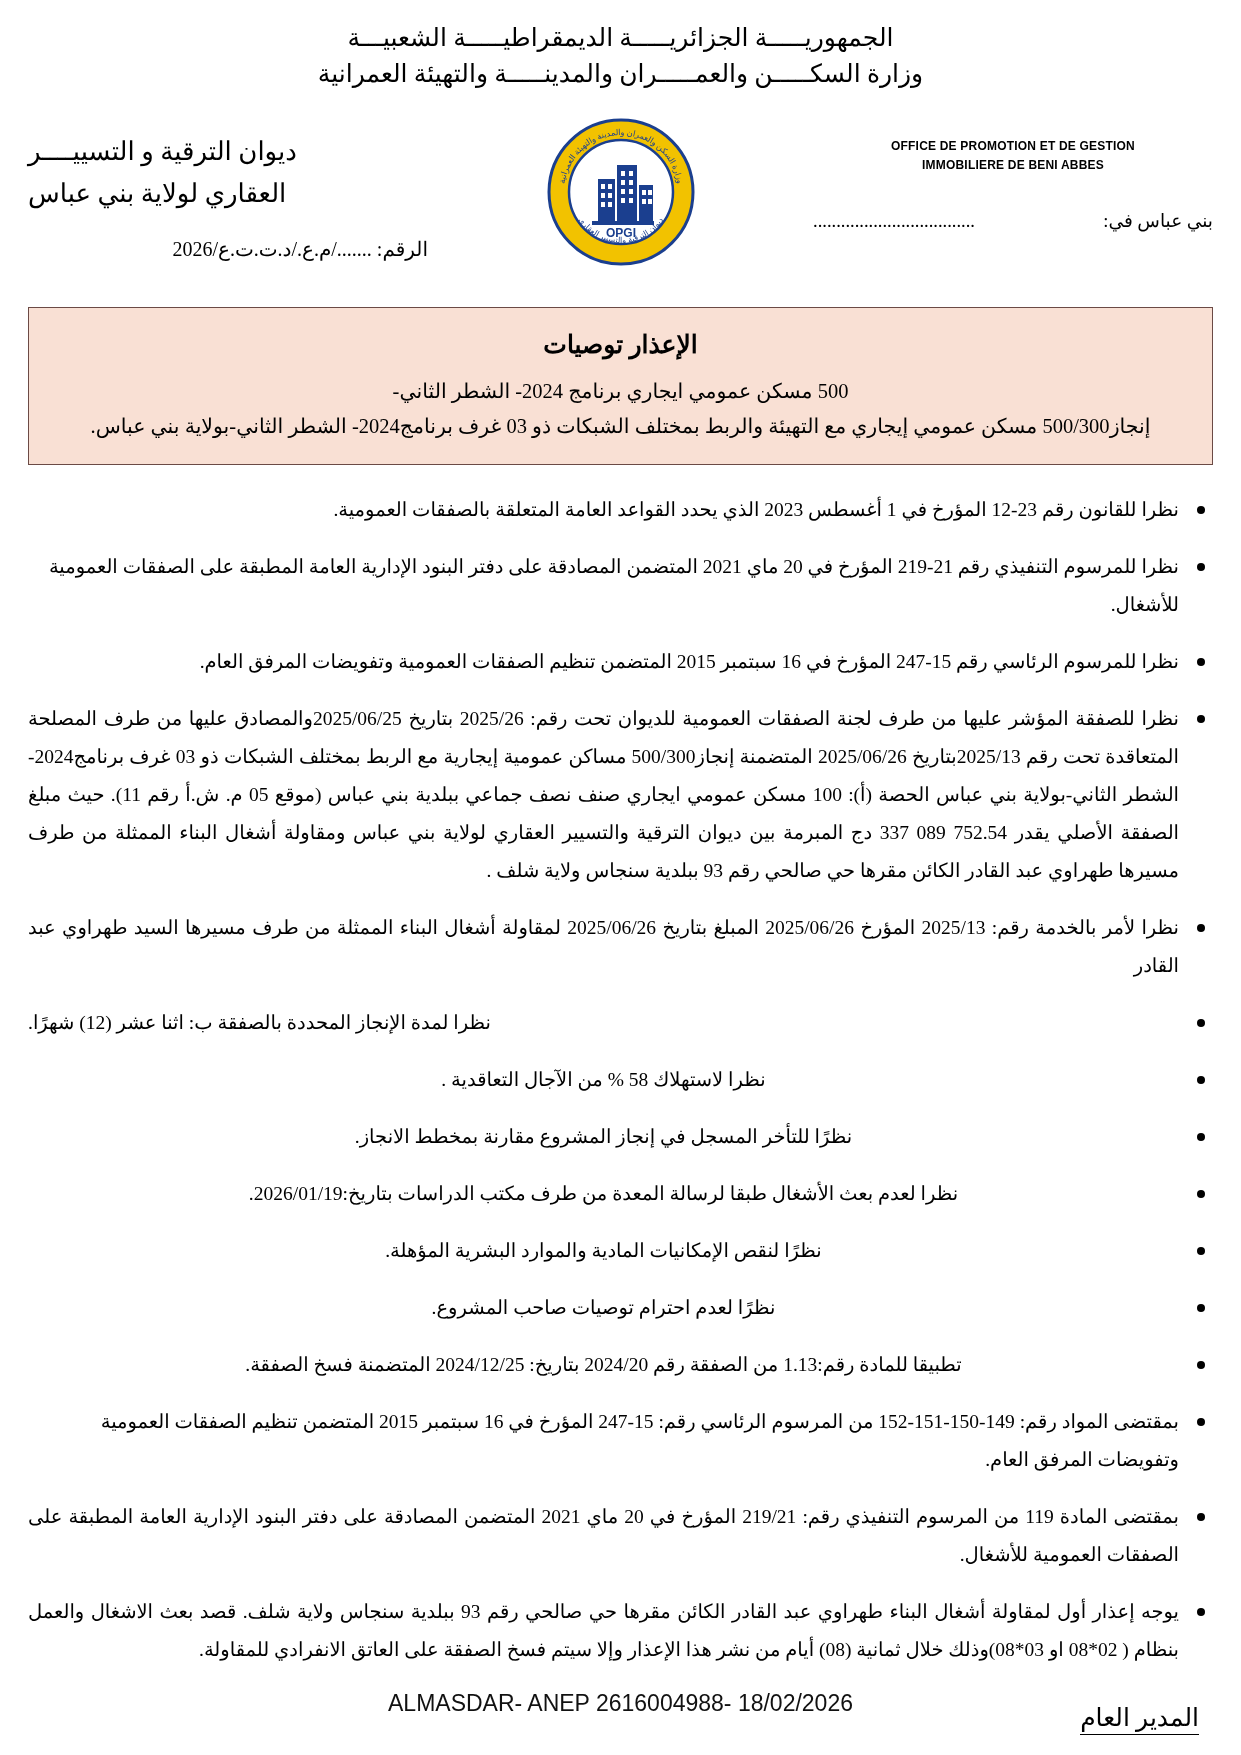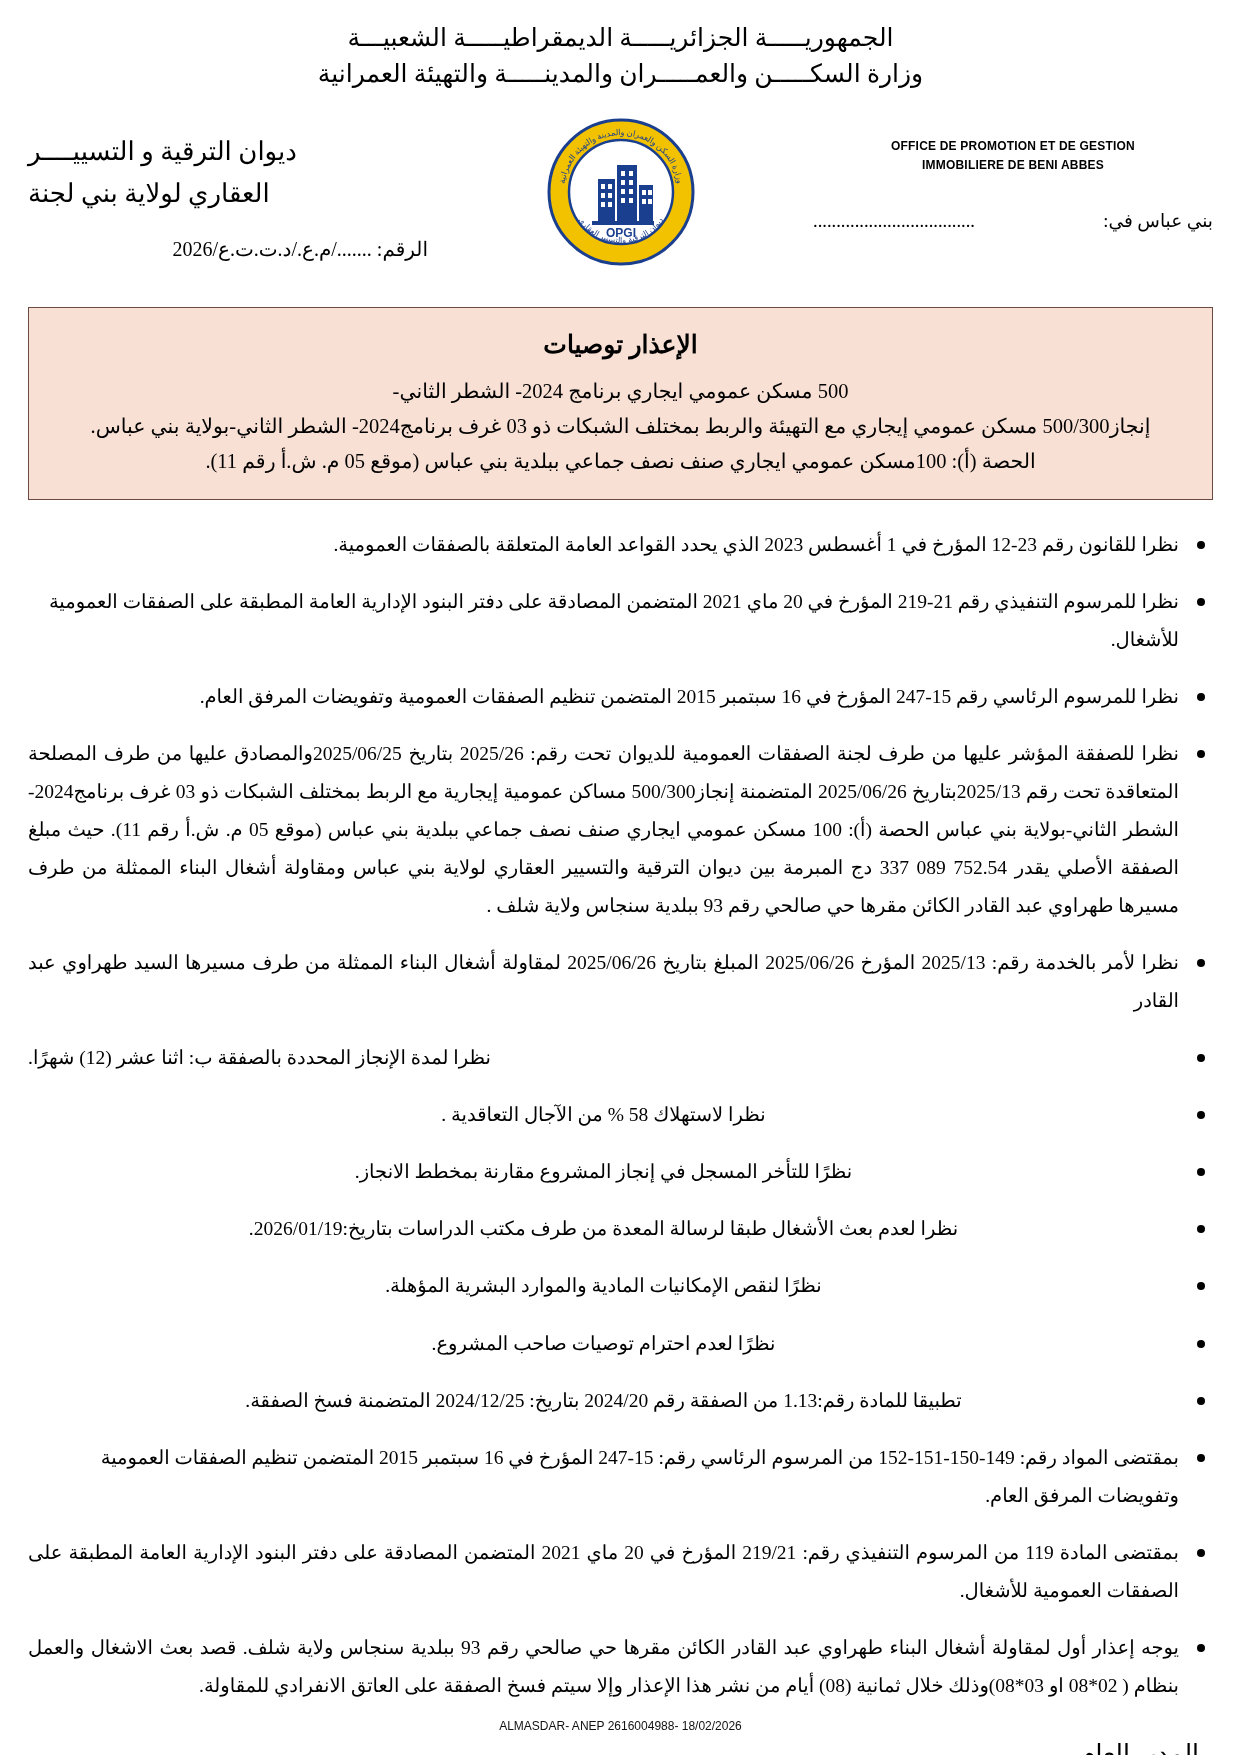--- a/index.html
+++ b/index.html
@@ -87,21 +87,21 @@
     display:inline-block;font-size:25px;
     border-bottom:1.6px solid #000;padding-bottom:2px;
     font-family:"Liberation Serif","DejaVu Serif",serif;
   }
 
   
   .footer{
     position:absolute;left:0;right:0;bottom:38px;
     text-align:center;direction:ltr;
     font-family:"Liberation Sans","DejaVu Sans",sans-serif;
-    font-size:12px;color:#111;
+    font-size:23px;color:#111;
   }
 </style>
 </head>
 <body>
 
 <div class="page">
 
   <div class="nat-header">
     <div class="nat-line">الجمهوريـــــة الجزائريـــــة الديمقراطيـــــة الشعبيـــة</div>
     <div class="nat-line">وزارة السكـــــن والعمـــــران والمدينـــــة والتهيئة العمرانية</div>
@@ -156,30 +156,29 @@
           </text>
           <text font-family="Liberation Serif, serif" font-size="8.2" fill="#1b3f8f">
             <textPath href="#arcBot" startOffset="50%" text-anchor="middle">ديوان الترقية والتسيير العقاري</textPath>
           </text>
         </svg>
       </div>
     </div>
 
     <div class="lh-right">
       <div class="ar">ديوان الترقية و التسييــــر</div>
-      <div class="ar">العقاري لولاية بني لجنة</div>
+      <div class="ar">العقاري لولاية بني عباس</div>
       <div class="ref-line">الرقم: ......./م.ع./د.ت.ت.ع/2026</div>
     </div>
   </div>
 
   <div class="title-box">
     <div class="t-main">الإعذار توصيات</div>
     <div class="t-sub">500 مسكن عمومي ايجاري برنامج 2024- الشطر الثاني-</div>
     <div class="t-sub">إنجاز500/300 مسكن عمومي إيجاري مع التهيئة والربط بمختلف الشبكات ذو 03 غرف برنامج2024- الشطر الثاني-بولاية بني عباس.</div>
-    <div class="t-sub">الحصة (أ): 100مسكن عمومي ايجاري صنف نصف جماعي ببلدية بني عباس (موقع 05 م. ش.أ رقم 11).</div>
   </div>
 
   <ul class="clauses">
     <li style="text-align: right;"><span>نظرا للقانون رقم 23-12 المؤرخ في 1 أغسطس 2023 الذي يحدد القواعد العامة المتعلقة بالصفقات العمومية.</span></li>
     <li style="text-align: right;"><span>نظرا للمرسوم التنفيذي رقم 21-219 المؤرخ في 20 ماي 2021 المتضمن المصادقة على دفتر البنود الإدارية العامة المطبقة على الصفقات العمومية للأشغال.</span></li>
     <li style="text-align: right;"><span>نظرا للمرسوم الرئاسي رقم 15-247 المؤرخ في 16 سبتمبر 2015 المتضمن تنظيم الصفقات العمومية وتفويضات المرفق العام.</span></li>
     <li style="text-align: justify;"><span>نظرا للصفقة المؤشر عليها من طرف لجنة الصفقات العمومية للديوان تحت رقم: 2025/26 بتاريخ 2025/06/25والمصادق عليها من طرف المصلحة المتعاقدة تحت رقم 2025/13بتاريخ 2025/06/26 المتضمنة إنجاز500/300 مساكن عمومية إيجارية مع الربط بمختلف الشبكات ذو 03 غرف برنامج2024- الشطر الثاني-بولاية بني عباس الحصة (أ): 100 مسكن عمومي ايجاري صنف نصف جماعي ببلدية بني عباس (موقع 05 م. ش.أ رقم 11). حيث مبلغ الصفقة الأصلي يقدر 752.54 089 337 دج المبرمة بين ديوان الترقية والتسيير العقاري لولاية بني عباس ومقاولة أشغال البناء الممثلة من طرف مسيرها طهراوي عبد القادر الكائن مقرها حي صالحي رقم 93 ببلدية سنجاس ولاية شلف .</span></li>
     <li style="text-align: justify;"><span>نظرا لأمر بالخدمة رقم: 2025/13 المؤرخ 2025/06/26 المبلغ بتاريخ 2025/06/26 لمقاولة أشغال البناء الممثلة من طرف مسيرها السيد طهراوي عبد القادر</span></li>
     <li style="text-align: left;"><span>نظرا لمدة الإنجاز المحددة بالصفقة ب: اثنا عشر (12) شهرًا.</span></li>
     <li style="text-align: center;"><span>نظرا لاستهلاك 58 % من الآجال التعاقدية .</span></li>

